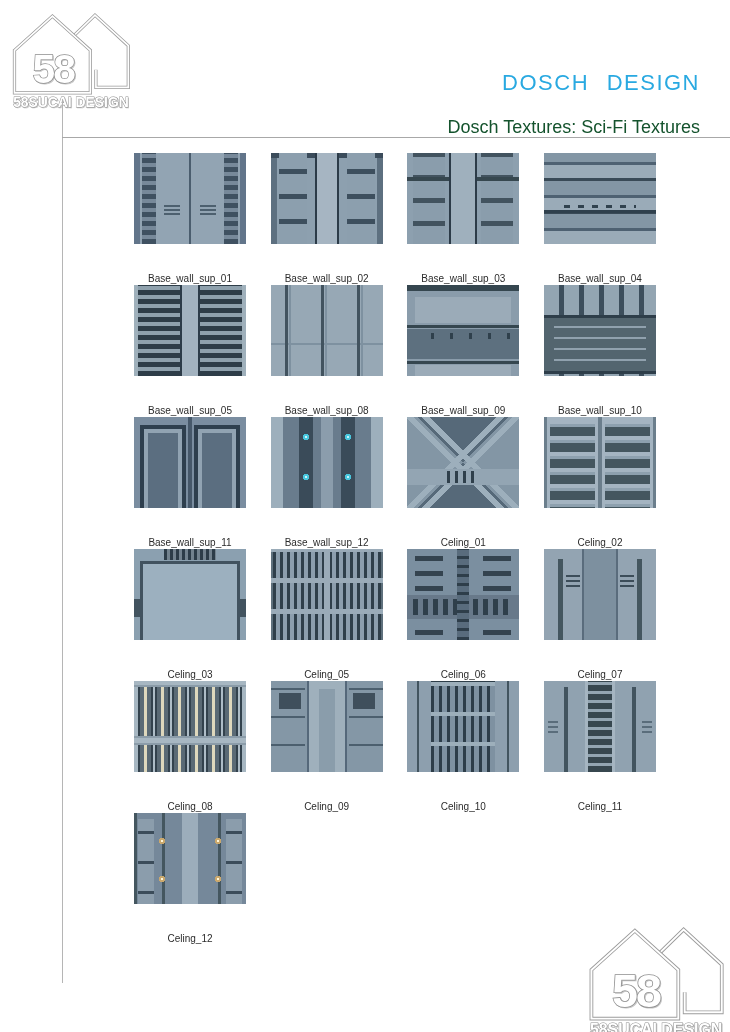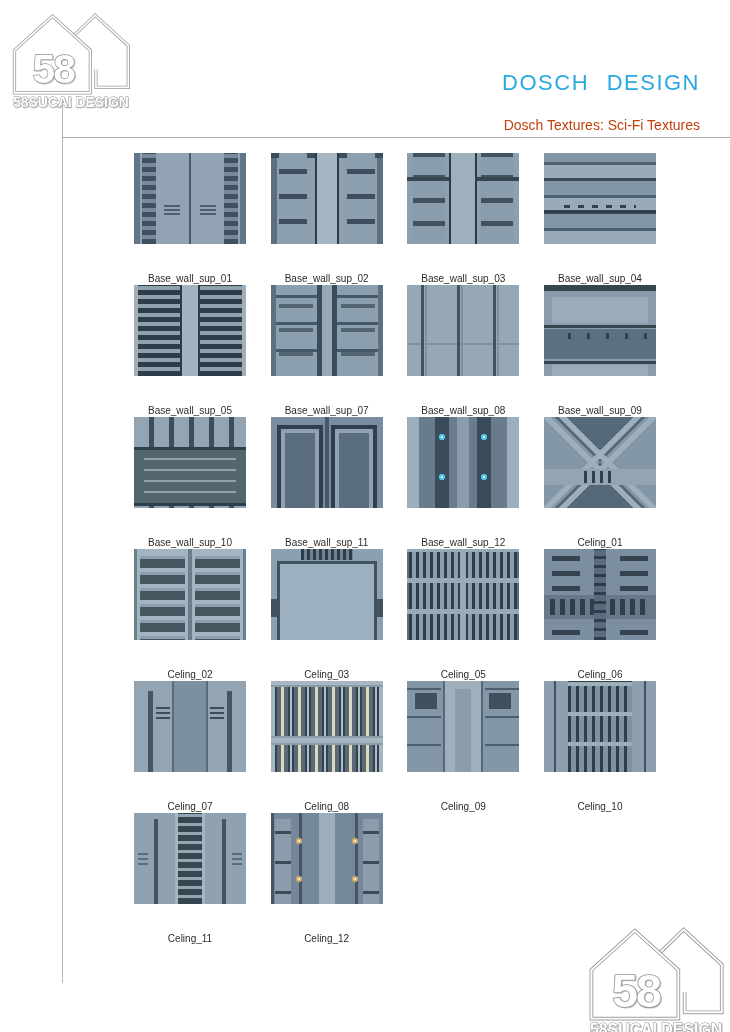--- a/index.html
+++ b/index.html
@@ -2,21 +2,21 @@
 <html><head>
 <meta charset="utf-8">
 <style>
   html,body{margin:0;padding:0;background:#fff;}
   .page{position:relative;width:730px;height:1032px;background:#fff;overflow:hidden;
         font-family:"Liberation Sans",sans-serif;}
   .vline{position:absolute;left:62px;top:99px;width:1px;height:884px;background:#b5b5b5;}
   .hline{position:absolute;left:62px;top:137px;width:668px;height:1px;background:#a8a8a8;}
   .title{position:absolute;top:70px;right:30px;font-size:22px;letter-spacing:1.5px;
          word-spacing:10px;color:#29a9e1;font-weight:400;text-align:center;}
-  .subtitle{position:absolute;top:117px;right:30px;font-size:14px;color:#c2410c;}
+  .subtitle{position:absolute;top:117px;right:30px;font-size:18px;color:#14532d;}
   .logo{position:absolute;}
   .logo-top{left:8px;top:5px;width:124px;}
   .logo-bottom{left:584px;top:918px;width:142px;z-index:6;}
   .grid{position:absolute;left:126px;top:153px;width:522px;display:grid;
         grid-template-columns:repeat(4,112px);justify-content:space-between;}
   figure.cell{margin:0;width:128px;height:132px;display:flex;flex-direction:column;align-items:center;gap:28px;}
   .cap{font-size:10px;line-height:13px;height:13px;color:#2b2b2b;white-space:nowrap;}
   .thumb{width:112px;height:119px;background-color:#8da0af;}
 
   
@@ -279,24 +279,20 @@
       </figure>
       <figure class="cell">
         <div class="thumb tex-bws04"></div>
         <figcaption class="cap">Base_wall_sup_04</figcaption>
       </figure>
       <figure class="cell">
         <div class="thumb tex-bws05"></div>
         <figcaption class="cap">Base_wall_sup_05</figcaption>
       </figure>
       <figure class="cell">
-        <div class="thumb tex-bws07"></div>
-        <figcaption class="cap">Base_wall_sup_07</figcaption>
-      </figure>
-      <figure class="cell">
         <div class="thumb tex-bws08"></div>
         <figcaption class="cap">Base_wall_sup_08</figcaption>
       </figure>
       <figure class="cell">
         <div class="thumb tex-bws09"></div>
         <figcaption class="cap">Base_wall_sup_09</figcaption>
       </figure>
       <figure class="cell">
         <div class="thumb tex-bws10"></div>
         <figcaption class="cap">Base_wall_sup_10</figcaption>

